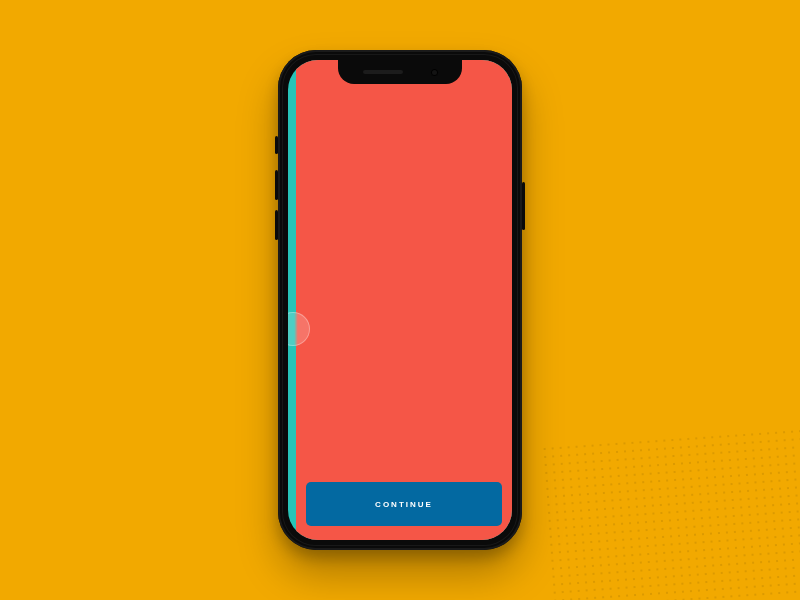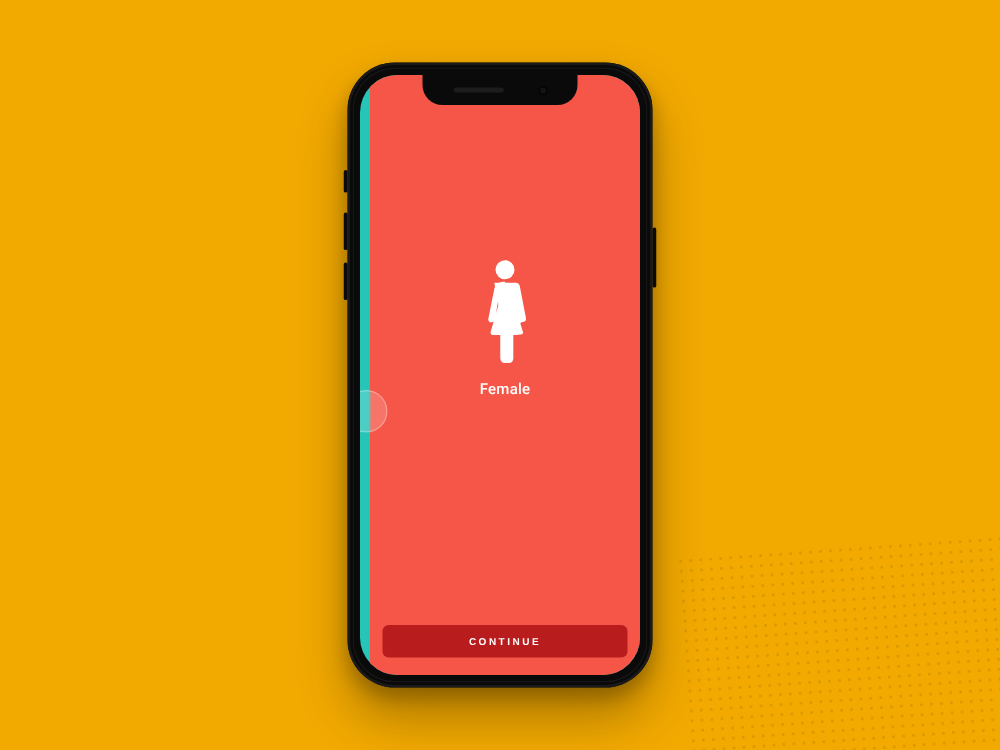--- a/index.html
+++ b/index.html
@@ -96,22 +96,22 @@
     font-size:12px;
     font-weight:500;
     margin-top:6px;
     letter-spacing:.2px;
   }
 
   
   .continue {
     position:absolute;
     left:10px; right:10px; bottom:14px;
-    height:26px;
-    background:#b91c1c;
+    height:44px;
+    background:#0369a1;
     color:#fff;
     border:none;
     border-radius:5px;
     font-size:8px;
     font-weight:700;
     letter-spacing:2px;
     text-transform:uppercase;
     cursor:pointer;
   }
 
@@ -152,52 +152,19 @@
 
   <div class="screen">
 
     <div class="notch">
       <span class="earpiece"></span>
       <span class="cam"></span>
     </div>
 
     <div class="panel">
 
-      <div class="gender">
-        <span>
-          <svg viewBox="0 0 40 90">
-            <circle cx="20" cy="9" r="8"></circle>
-            <path d="M11 20 h18 q3 0 3.6 3.5 l5 26 q.6 3 -2.6 3.6 q-2.6 .5 -3.2 -2.4 L28 30 v8 l7 23 q.8 2.6 -2 2.6 h-6 v20 q0 4 -4 4 q-4 0 -4 -4 v-20 h-? Z"></path>
-
-            <path d="M20 19
-                     c-5 0 -8 2 -9 6
-                     l-5 25
-                     c-.5 2.4 1 3.6 3 3.2
-                     c1.8 -.3 2.4 -1.6 2.8 -3.4
-                     L15 30
-                     v7
-                     l-7 24
-                     c-.6 2 .6 3 2.4 3
-                     H16
-                     v19
-                     c0 3 1.6 4.6 4 4.6
-                     s4 -1.6 4 -4.6
-                     V64
-                     h5.6
-                     c1.8 0 3 -1 2.4 -3
-                     l-7 -24
-                     v-7
-                     l3.2 20.8
-                     c.4 1.8 1 3.1 2.8 3.4
-                     c2 .4 3.5 -.8 3 -3.2
-                     l-5 -25
-                     c-1 -4 -4 -6 -9 -6 Z"></path>
-          </svg>
-        </span>
-        <span class="gender-label">Female</span>
-      </div>
 
       <button class="continue">CONTINUE</button>
     </div>
 
     <div class="touch"></div>
   </div>
 </div>
 
 </body></html>

